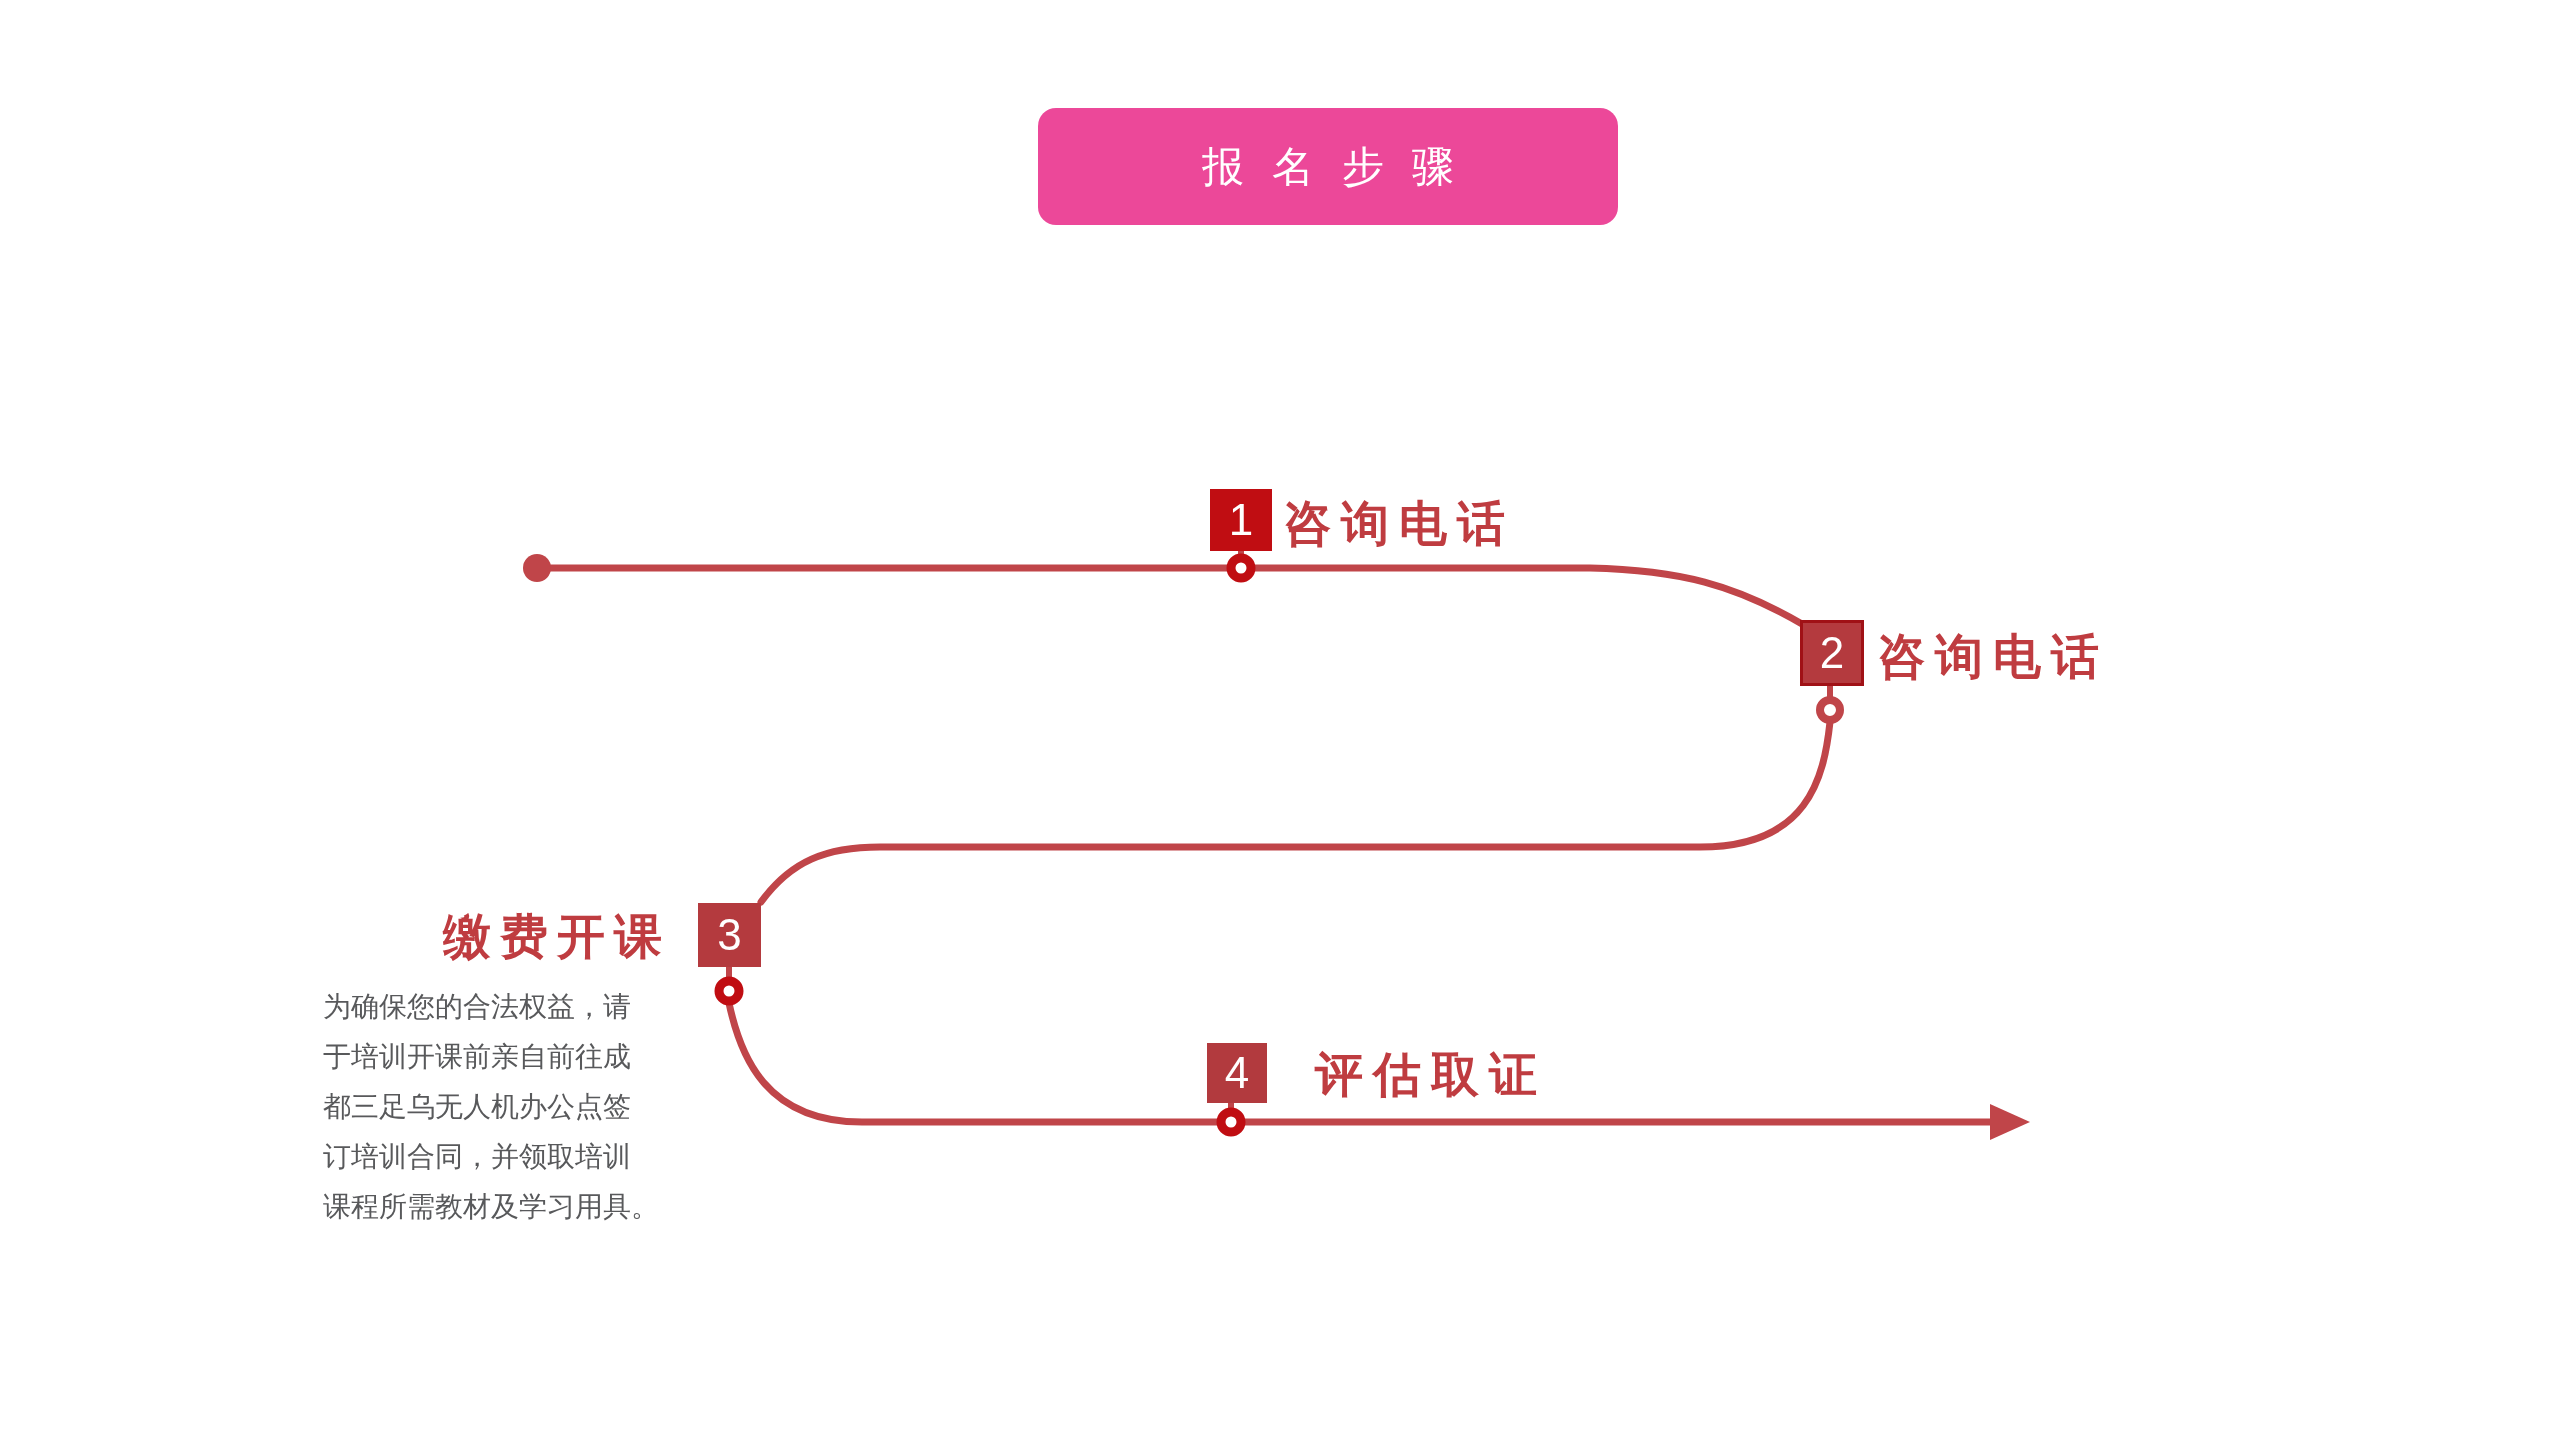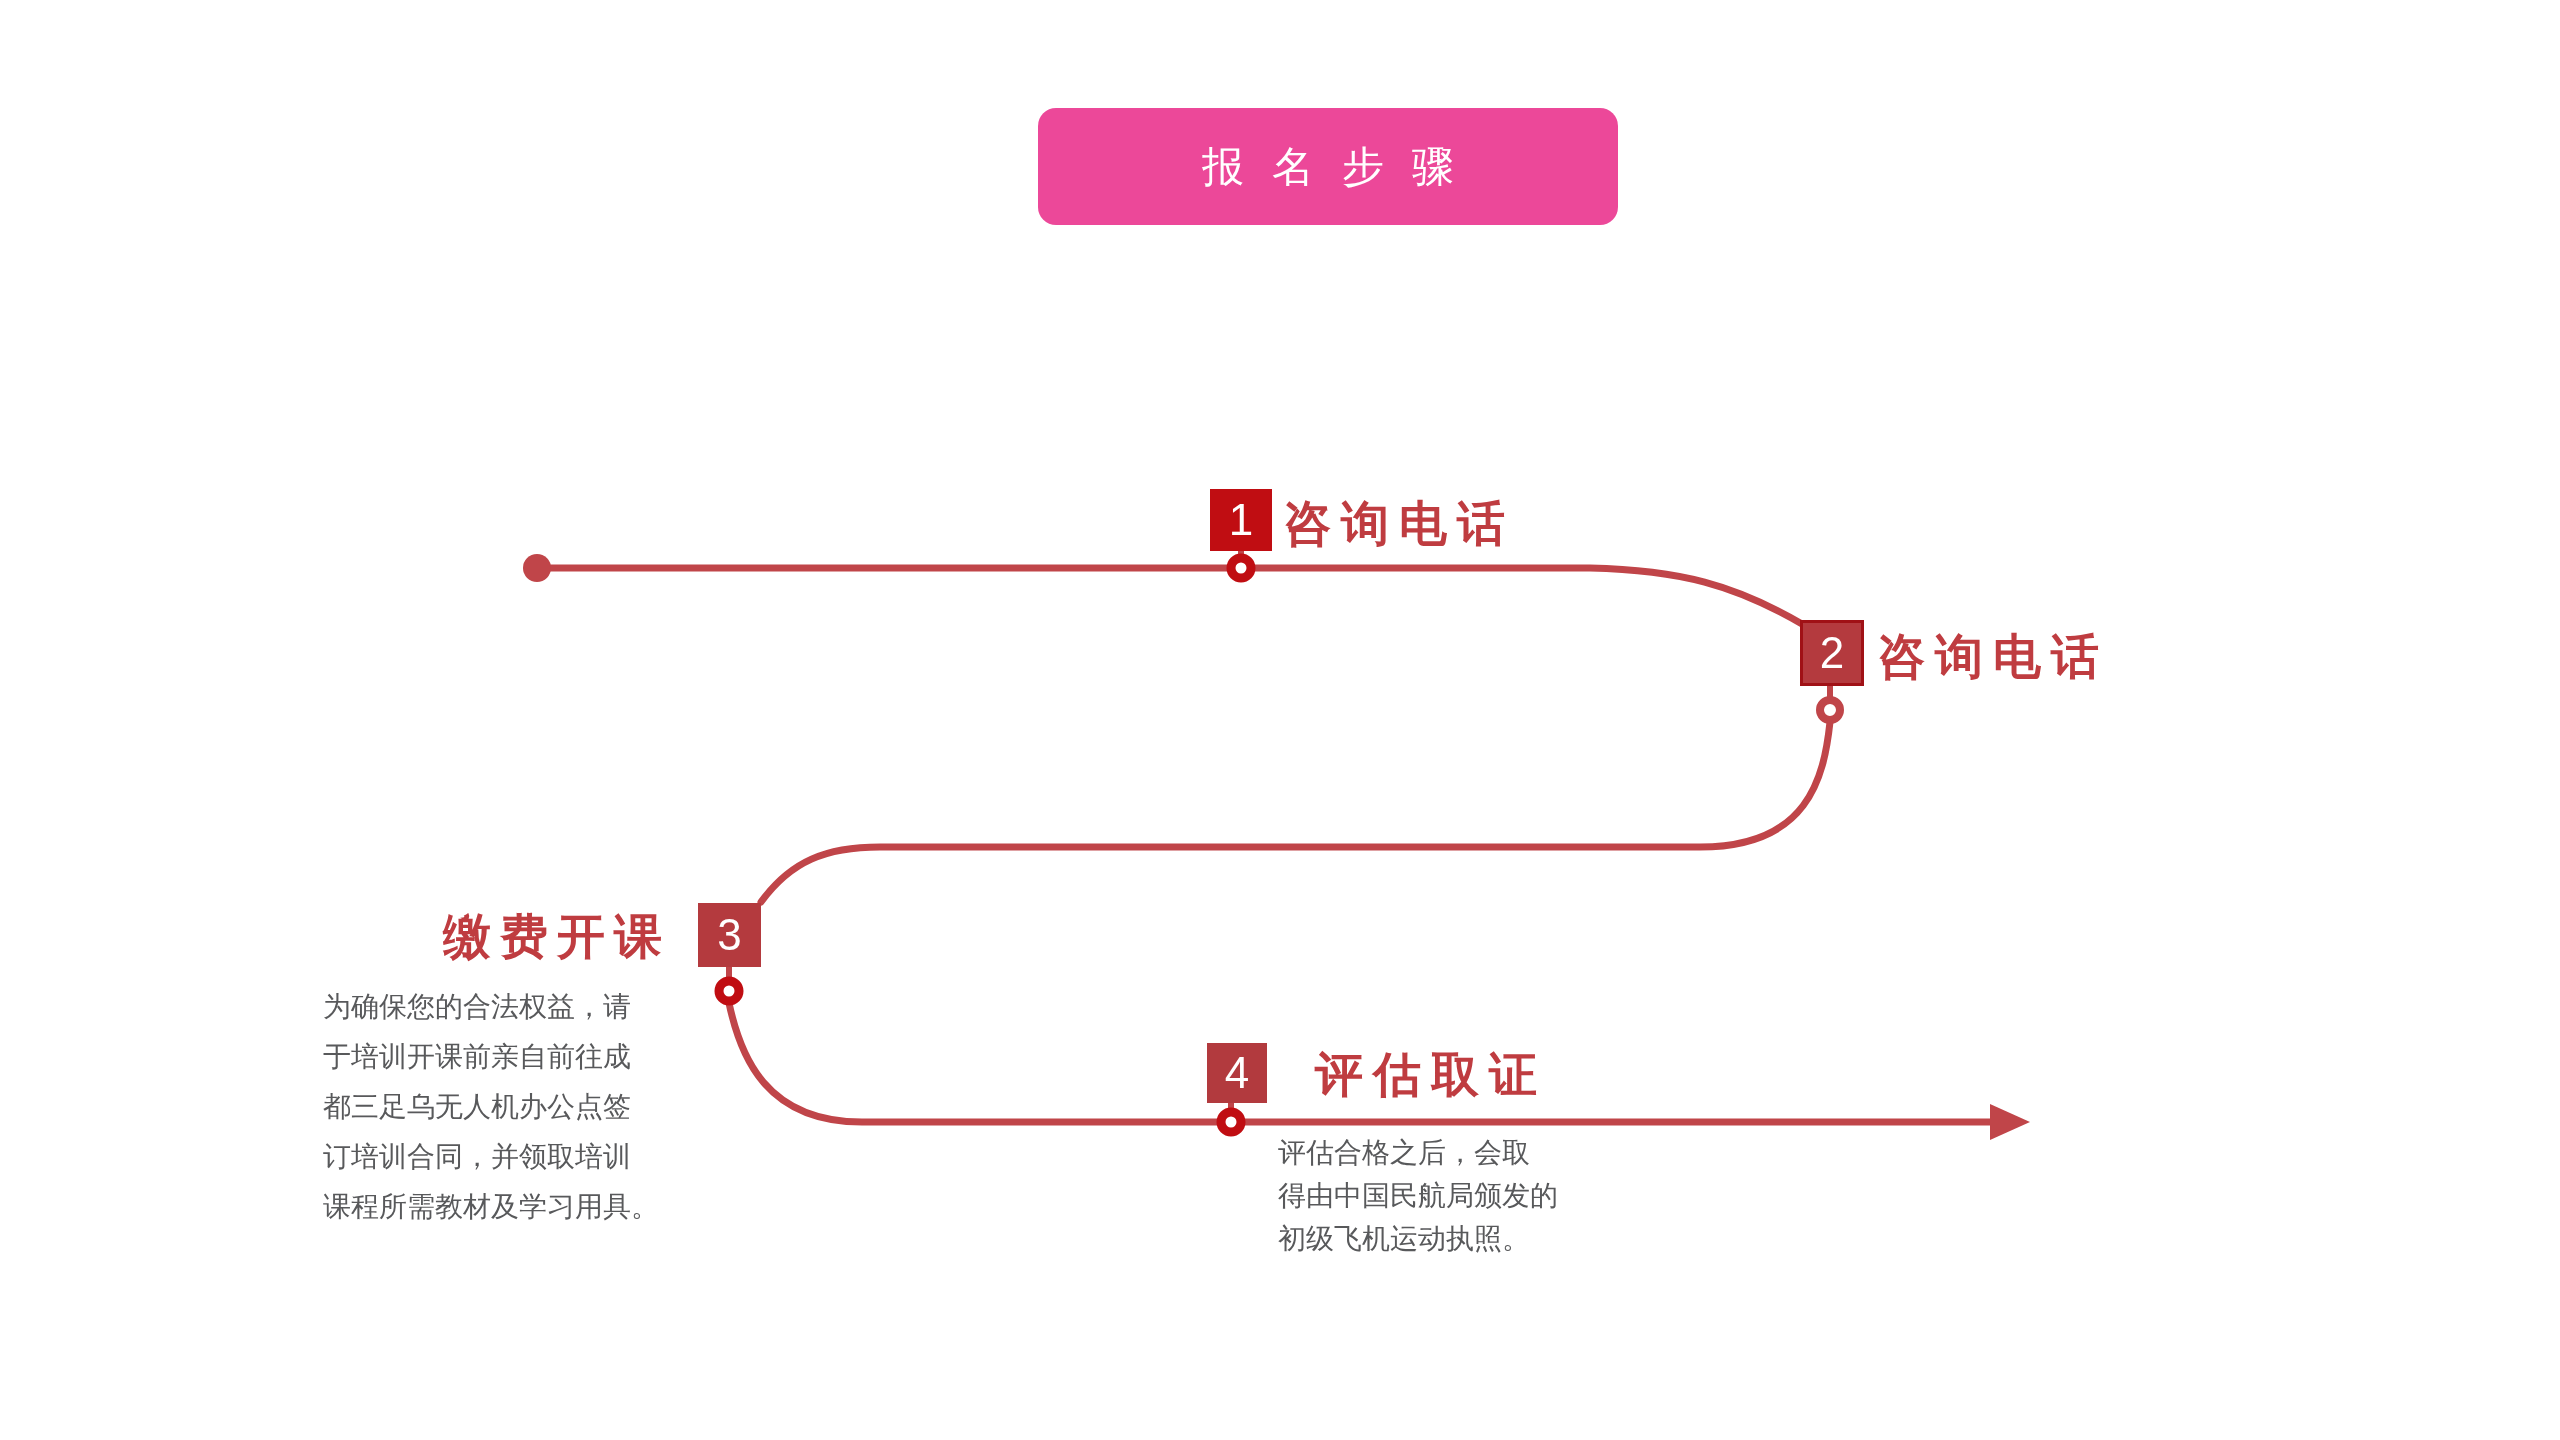--- a/index.html
+++ b/index.html
@@ -138,18 +138,15 @@
   <div class="step-body d3">为确保您的合法权益，请
 于培训开课前亲自前往成
 都三足乌无人机办公点签
 订培训合同，并领取培训
 课程所需教材及学习用具。</div>
 
   <div class="badge b4">
     <span>4</span>
   </div>
   <div class="step-title t4">评估取证</div>
-  <div class="step-body d4">评估合格之后，会取
-得由中国民航局颁发的
-初级飞机运动执照。</div>
 
 
 </div>
 
 </body></html>

